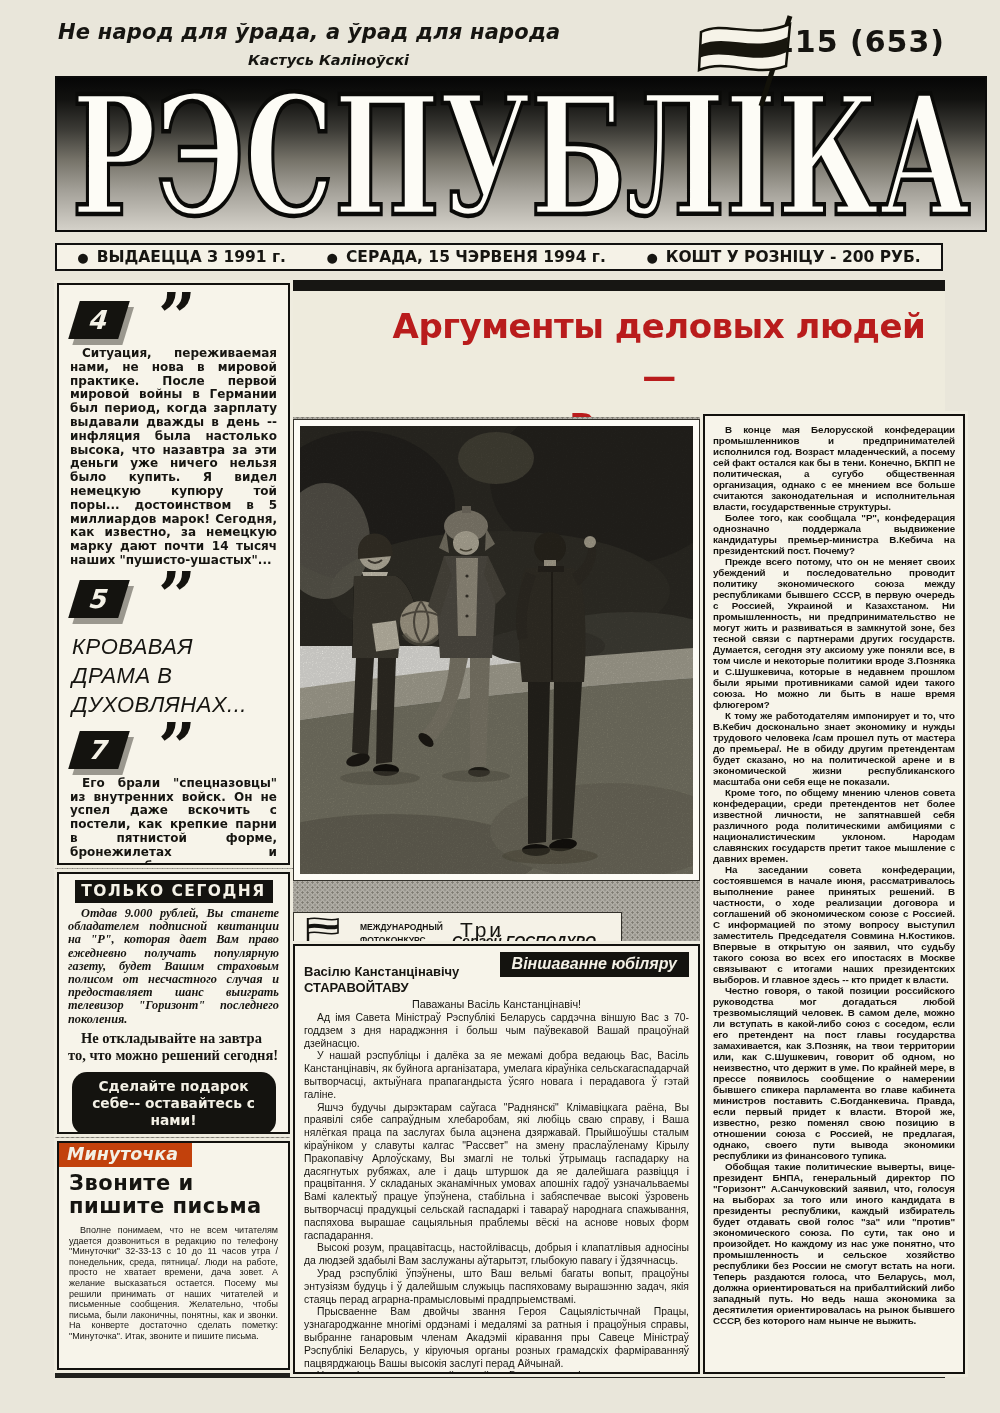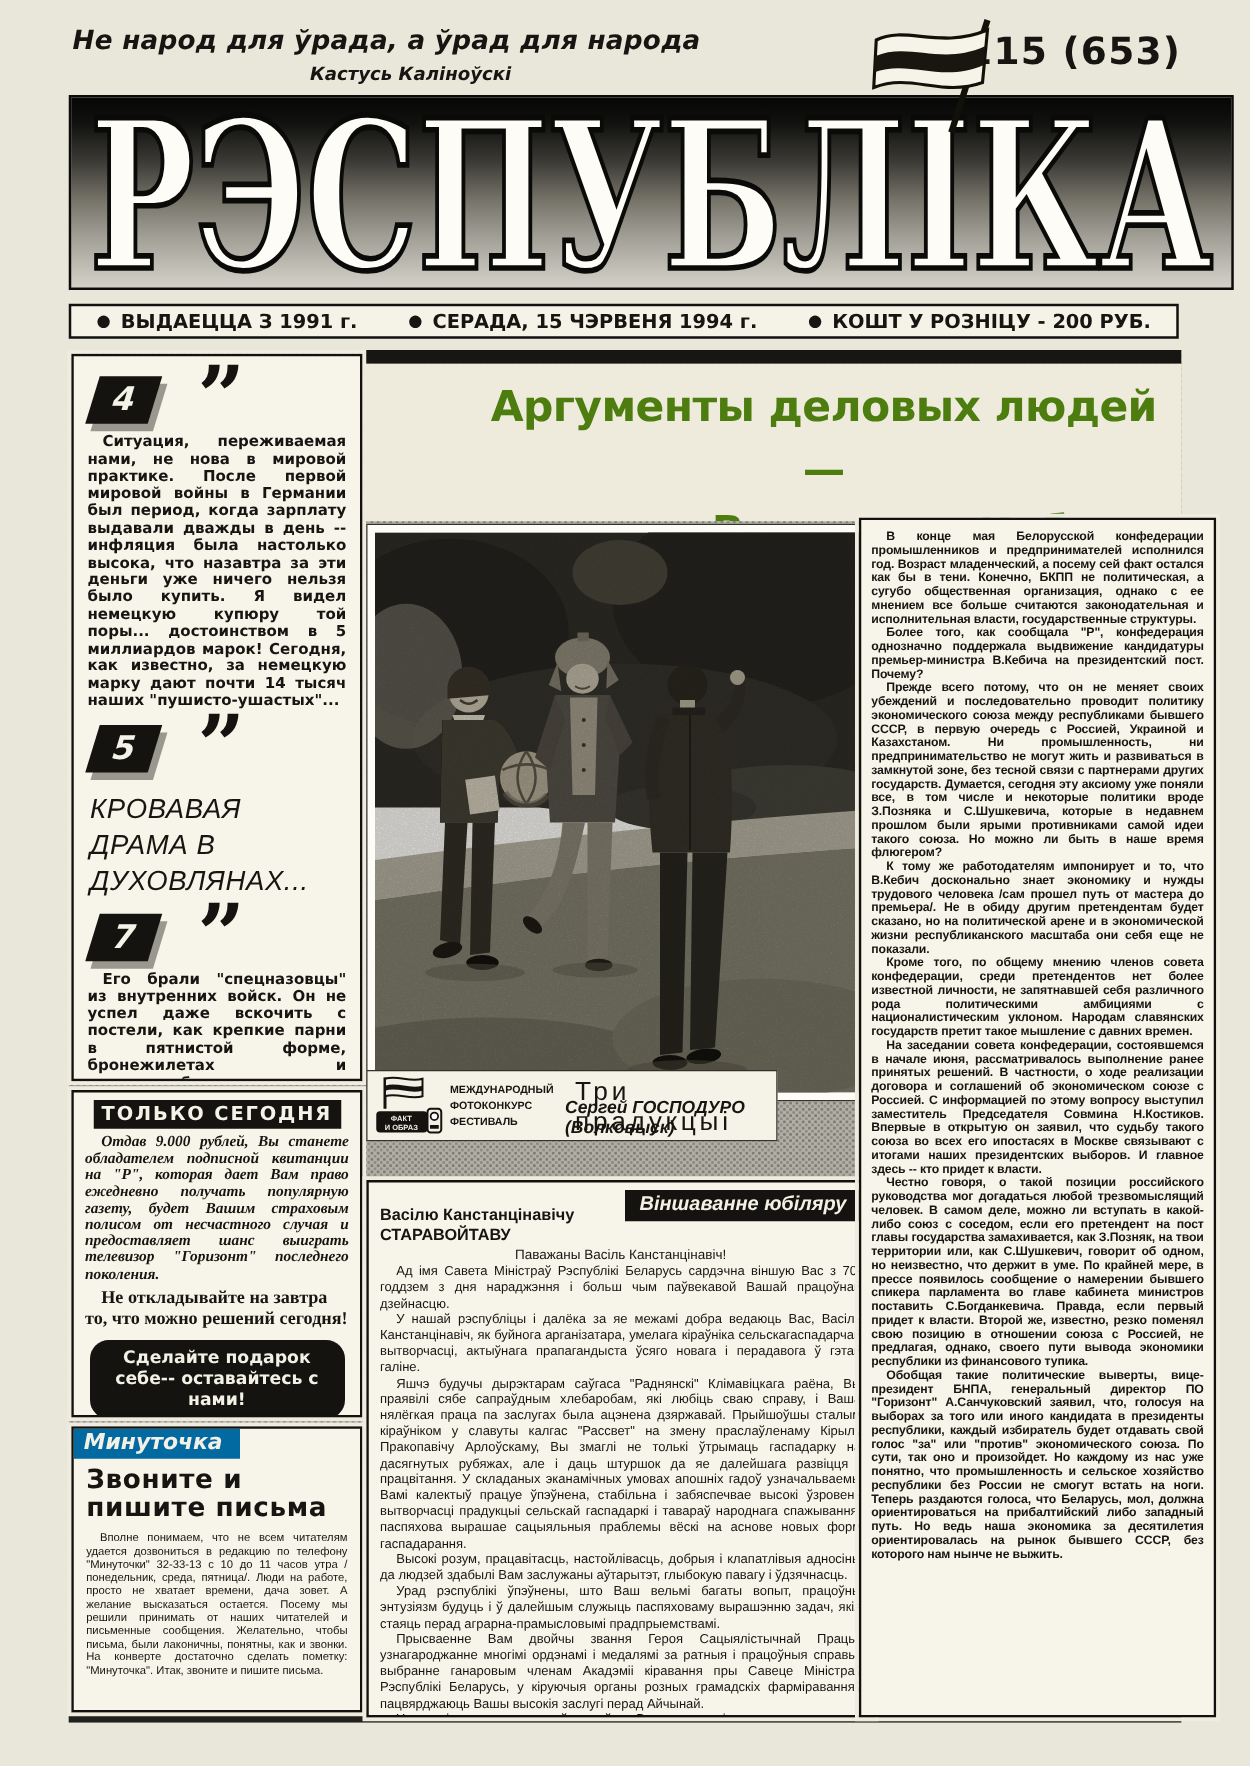--- a/index.html
+++ b/index.html
@@ -50,21 +50,21 @@
     background-position:0 0,2.5px 2.5px;
     border-bottom:9px solid #20201c;
   }
   .whitebox { background:#f7f4ea; border:2px solid #12110e; outline:3px solid #efecdf; overflow:hidden; }
 
   .bar-top { left:236px; top:0; width:654px; height:11px; background:#171613; }
   .headline-box { left:236px; top:11px; width:654px; height:126px; background:#eeebdd; overflow:hidden; }
   .headline {
     padding:10px 6px 0 88px; text-align:center;
     font-family:"DejaVu Sans",sans-serif; font-weight:bold;
-    font-size:34px; line-height:50px; letter-spacing:-.5px; color:#4d7c0f;
+    font-size:34px; line-height:50px; letter-spacing:-.5px; color:#b91c1c;
   }
 
   
   .col-left { left:2px; top:3px; width:233px; }
   .teaser-box { height:582px; padding:4px 11px 6px; }
   .badge-row { display:flex; align-items:flex-start; height:50px; margin:6px 0 2px; }
   .num-badge {
     width:50px; height:38px; margin:6px 0 0 4px;
     background:#14130f; color:#f5f2e7;
     font-family:"DejaVu Sans",sans-serif; font-weight:bold; font-size:26px;
@@ -105,39 +105,39 @@
   }
   .promo-btn {
     width:204px; margin:8px auto 0; padding:6px 4px;
     background:#14130f; color:#f3f0e5; border-radius:15px;
     font-family:"DejaVu Sans",sans-serif; font-weight:bold; font-size:13.8px;
     line-height:17px; text-align:center;
   }
 
   .minute-box { height:229px; margin-top:7px; padding:0 10px 6px; }
   .minute-label {
-    display:inline-block; background:#0369a1; color:#f3f0e5;
+    display:inline-block; background:#c2410c; color:#f3f0e5;
     font-family:"DejaVu Sans",sans-serif; font-style:italic; font-weight:bold;
     font-size:17.5px; padding:1px 14px 3px 8px; margin:0 0 5px -10px;
   }
   .minute-title {
     font-family:"DejaVu Sans",sans-serif; font-weight:bold;
     font-size:21px; line-height:23px; letter-spacing:.5px; margin-bottom:7px;
   }
   .minute-body { font-size:9px; line-height:10.6px; text-align:justify; text-indent:11px; }
 
   
   .photo-frame {
     left:238px; top:139px; width:407px; height:462px;
     background:#fdfcf6; border:1px solid #33312b; padding:6px; overflow:hidden;
   }
   .photo-frame svg { width:393px; height:448px; display:block; }
 
   .caption-strip {
-    left:238px; top:576px; width:329px; height:57px;
+    left:238px; top:632px; width:329px; height:57px;
     background:#f5f2e7; border:1px solid #33312b;
     display:flex; overflow:hidden;
   }
   .logo-block { width:158px; display:flex; padding:2px 0 2px 4px; }
   .logo-lines { font-size:8.5px; font-weight:bold; line-height:13px; padding-top:6px; }
   .caption-main { flex:1; position:relative; }
   .photo-caption { font-size:21px; letter-spacing:3px; margin:5px 0 0 8px; }
   .photo-credit { position:absolute; right:5px; bottom:3px;
     font-weight:bold; font-style:italic; font-size:14px; }
 
@@ -145,21 +145,21 @@
   .letter-head { display:flex; justify-content:space-between; margin-bottom:2px; }
   .addressee { font-weight:bold; font-size:13px; line-height:16px; padding-top:12px; }
   .letter-badge {
     background:#14130f; color:#f3f0e5; font-style:italic; font-weight:bold;
     font-size:16px; padding:3px 12px 4px; height:fit-content;margin-left:36px;
   }
   .salutation { text-align:center; font-size:10.8px; margin:1px 0 2px; }
   .letter-body p { font-size:10.4px; line-height:12.8px; text-align:justify; text-indent:13px; }
 
   
-  .col-right { left:632px; top:134px; width:286px; height:960px; padding:8px 8px; }
+  .col-right { left:648px; top:134px; width:262px; height:960px; padding:8px 8px; }
   .col-right p {
     font-size:9.8px; line-height:11px; font-weight:bold;
     text-align:justify; text-indent:12px; letter-spacing:-.1px;
   }
 </style>
 </head>
 <body>
 
 <div class="abs motto">Не народ для ўрада, а ўрад для народа</div>
 <div class="abs motto-author">Кастусь Каліноўскі</div>

